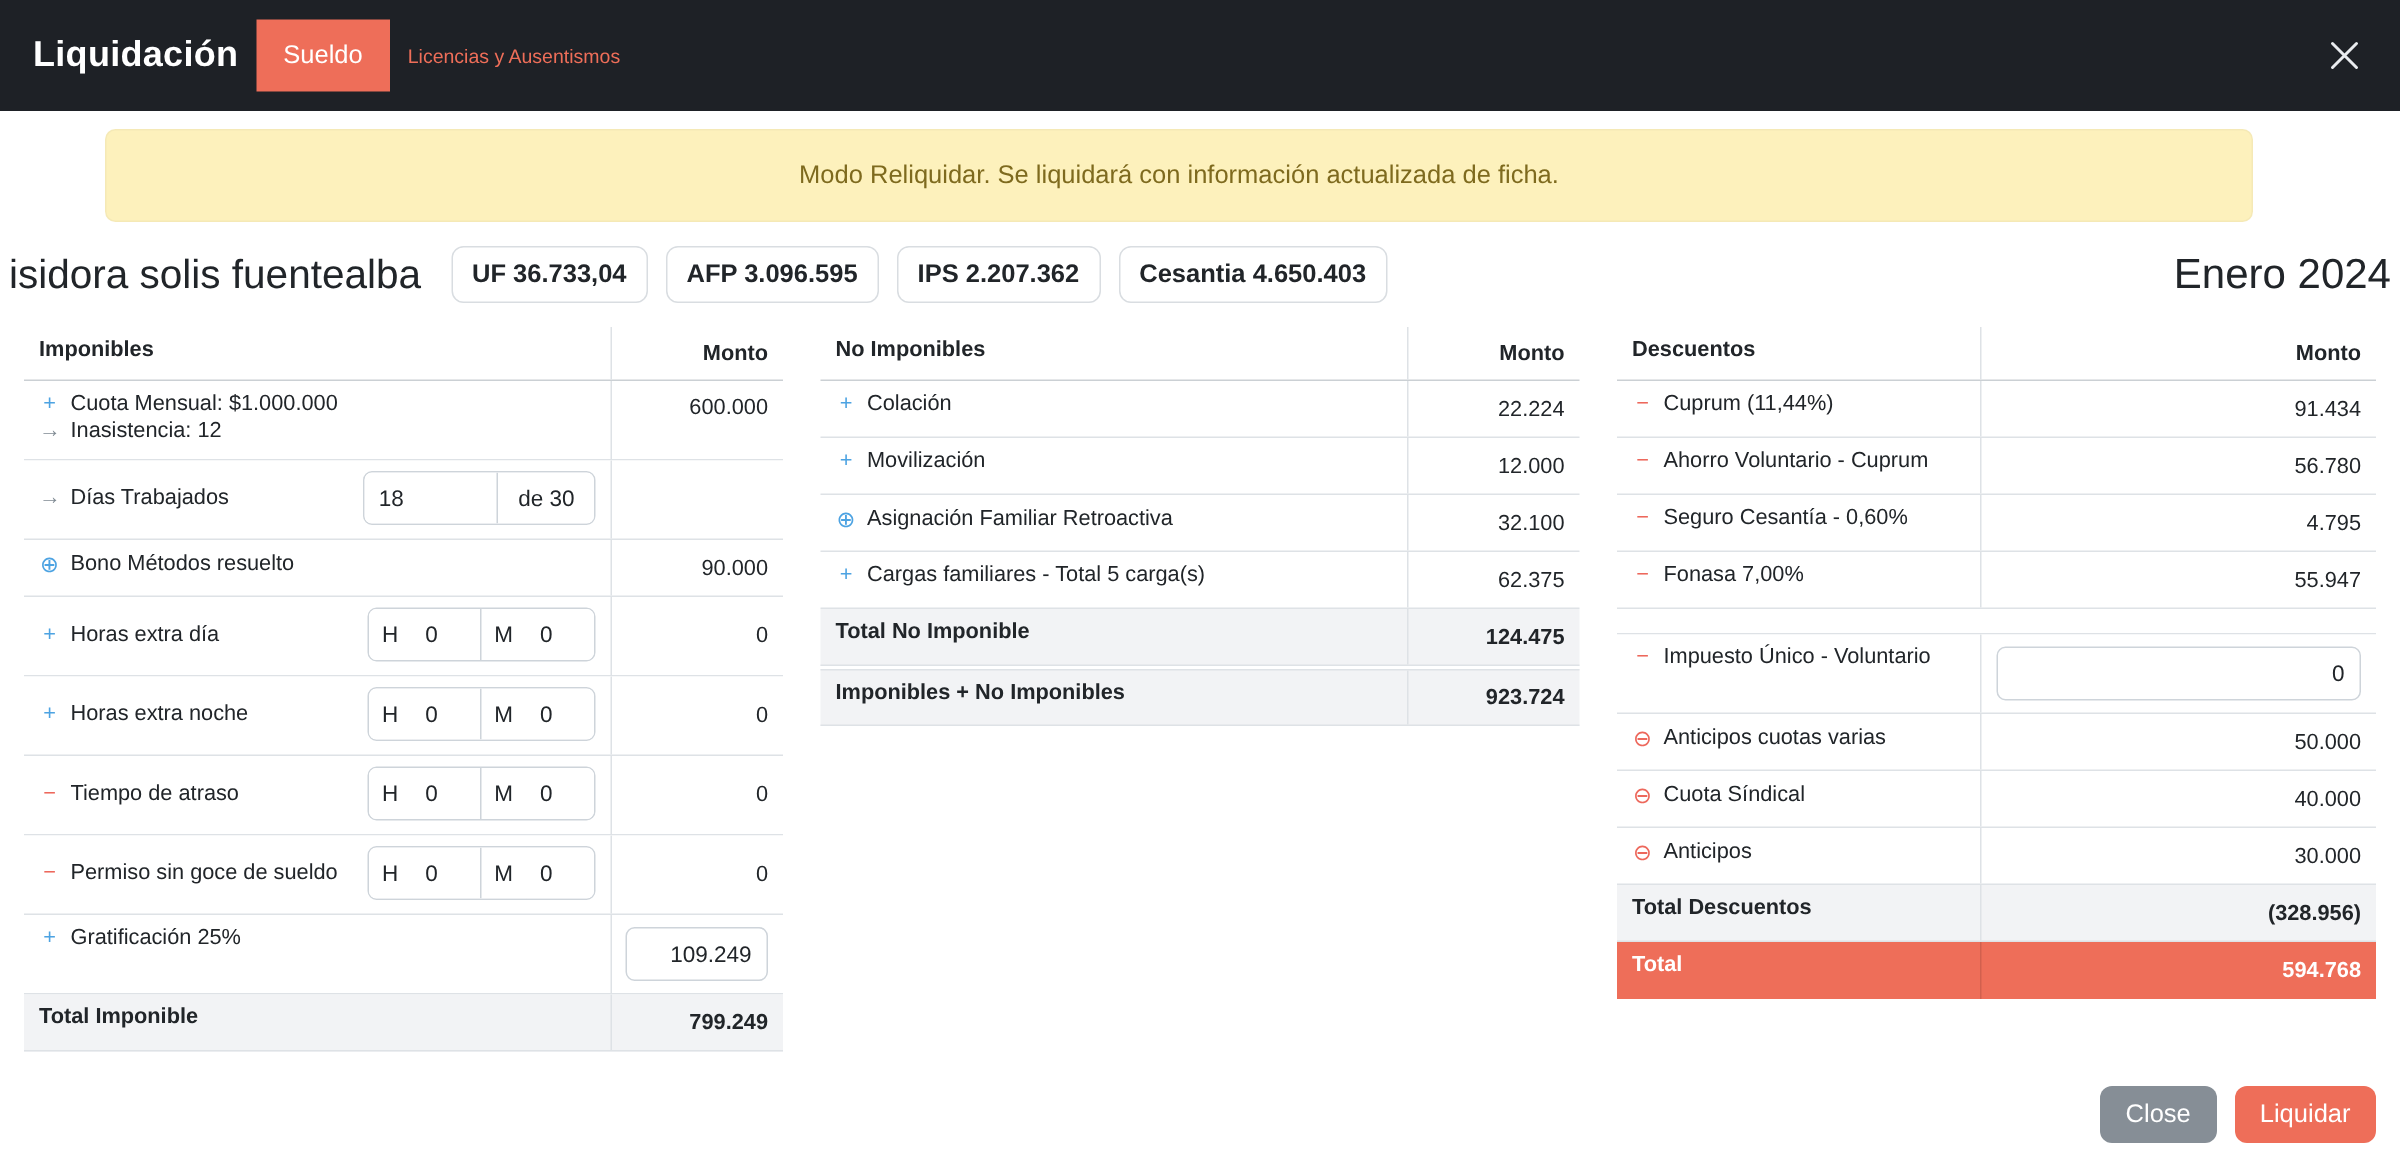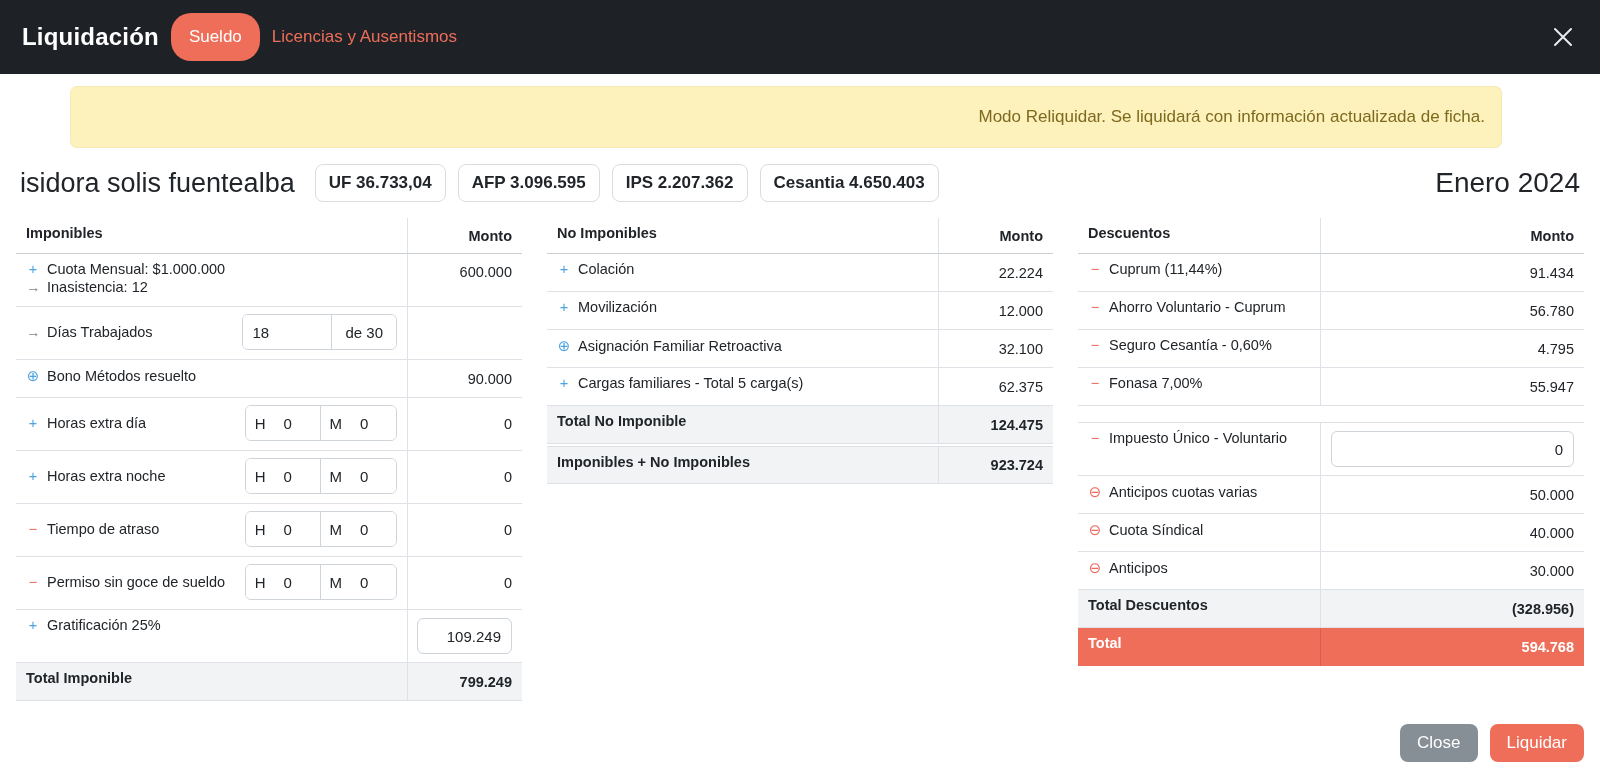--- a/index.html
+++ b/index.html
@@ -18,28 +18,28 @@
   *{box-sizing:border-box;}
   html,body{margin:0;padding:0;}
   body{
     width:1600px;height:784px;overflow:hidden;background:#fff;color:var(--text);
     font-family:"Liberation Sans","DejaVu Sans",sans-serif;font-size:14.5px;
     display:flex;flex-direction:column;
   }
   
   .topbar{height:74px;flex:0 0 74px;background:var(--dark);display:flex;align-items:center;padding:0 22px;gap:12px;}
   .topbar h1{color:#fff;font-size:24px;font-weight:700;margin:0;letter-spacing:.2px;}
-  .tab-sueldo{background:var(--accent);color:#fff;border:none;border-radius:20px;padding:14px 18px;font-size:17px;font-family:inherit;cursor:pointer;}
-  .tab-licencias{color:var(--accent);font-size:17px;text-decoration:none;cursor:pointer;}
+  .tab-sueldo{background:var(--accent);color:#fff;border:none;border-radius:0;padding:14px 18px;font-size:17px;font-family:inherit;cursor:pointer;}
+  .tab-licencias{color:var(--accent);font-size:13px;text-decoration:none;cursor:pointer;}
   .close-btn{margin-left:auto;width:30px;height:30px;display:flex;align-items:center;justify-content:center;cursor:pointer;}
   
   .banner{margin:12px 98px 0 70px;background:var(--banner_bg);color:var(--banner_text);
-    border:1px solid rgba(0,0,0,0.03);border-radius:7px;padding:20px 16px;text-align:right;font-size:17px;}
-  
-  .employee-row{display:flex;align-items:center;padding:16px 20px 10px;gap:12px;}
+    border:1px solid rgba(0,0,0,0.03);border-radius:7px;padding:20px 16px;text-align:center;font-size:17px;}
+  
+  .employee-row{display:flex;align-items:center;padding:16px 6px 10px;gap:12px;}
   .employee-name{font-size:27px;margin-right:8px;white-space:nowrap;}
   .badge{border:1px solid #d9dde1;border-radius:8px;padding:8px 13px;font-weight:700;font-size:17px;background:#fff;white-space:nowrap;}
   .period{margin-left:auto;font-size:28px;white-space:nowrap;}
   
   .tables{display:flex;gap:25px;padding:6px 16px 0;align-items:flex-start;}
   .tcol{flex:1;min-width:0;}
   .trow{display:flex;align-items:flex-start;border-bottom:1px solid var(--border);min-height:38px;background:#fff;}
   .trow.head{min-height:36px;font-weight:700;border-bottom:1px solid #cbd0d4;}
   .trow.tall{min-height:53px;}
   .lcell{flex:1;display:flex;align-items:center;gap:7px;padding:7px 10px;min-width:0;}

